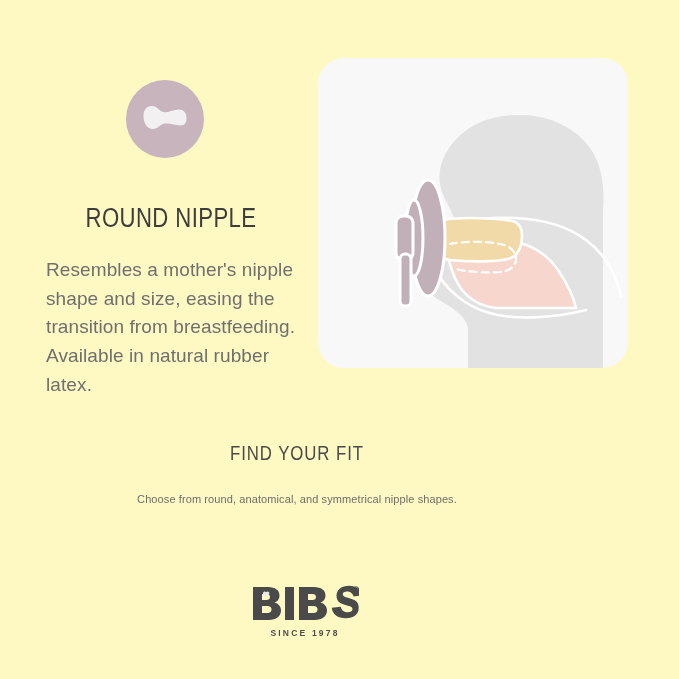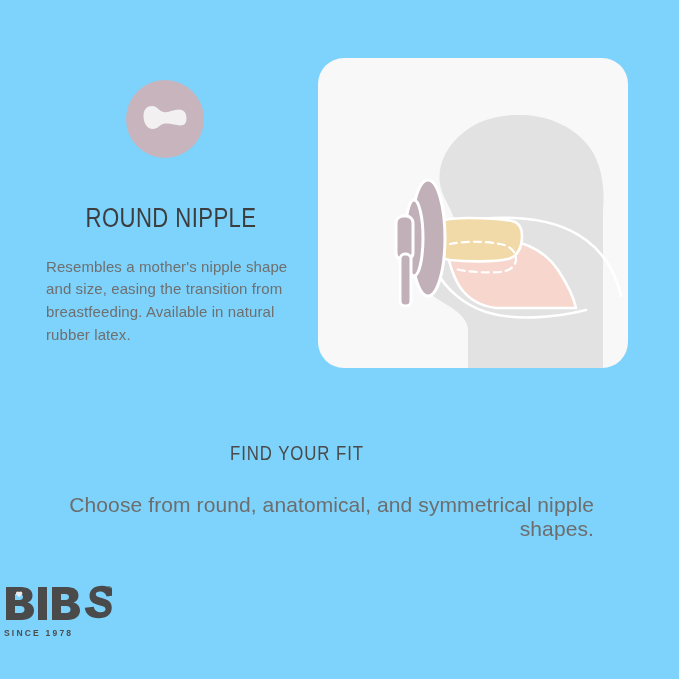--- a/index.html
+++ b/index.html
@@ -11,21 +11,21 @@
     height: 679px;
     background: #ebebeb;
     font-family: "Liberation Sans", sans-serif;
     overflow: hidden;
     position: relative;
   }
   #page {
     position: relative;
     width: 679px;
     height: 679px;
-    background: #7dd3fc;
+    background: #fef9c3;
   }
 
   
   .feature-col {
     position: absolute;
     left: 46px;
     top: 80px;
     width: 250px;
   }
 
@@ -53,21 +53,21 @@
     color: #3d3d3d;
     text-align: center;
     margin: 0 0 22px 0;
     line-height: 1.1;
     transform: scaleX(0.82);
     transform-origin: center;
     white-space: nowrap;
   }
 
   .feature-desc {
-    font-size: 15px;
+    font-size: 19px;
     line-height: 1.52;
     color: #6f6f6f;
     margin: 0;
     text-align: left;
     letter-spacing: 0.1px;
   }
 
   
   .illus-card {
     position: absolute;
@@ -98,33 +98,33 @@
     font-size: 20px;
     font-weight: 400;
     letter-spacing: 1.1px;
     color: #4a4a4a;
     margin: 0 0 28px 0;
     transform: scaleX(0.84);
     transform-origin: center;
     white-space: nowrap;
   }
   .fit-desc {
-    font-size: 21px;
+    font-size: 11px;
     color: #6d6d6d;
     margin: 0;
     letter-spacing: 0.1px;
-    text-align: right;
   }
 
   
   .logo-block {
     position: absolute;
-    left: 4px;
+    left: 16px;
     top: 585px;
     width: 578px;
+    text-align: center;
   }
   .logo-mark {
     display: inline-block;
   }
   .logo-sub {
     font-size: 8.5px;
     font-weight: 700;
     letter-spacing: 2.2px;
     color: #4d4d4d;
     margin-top: 3px;

